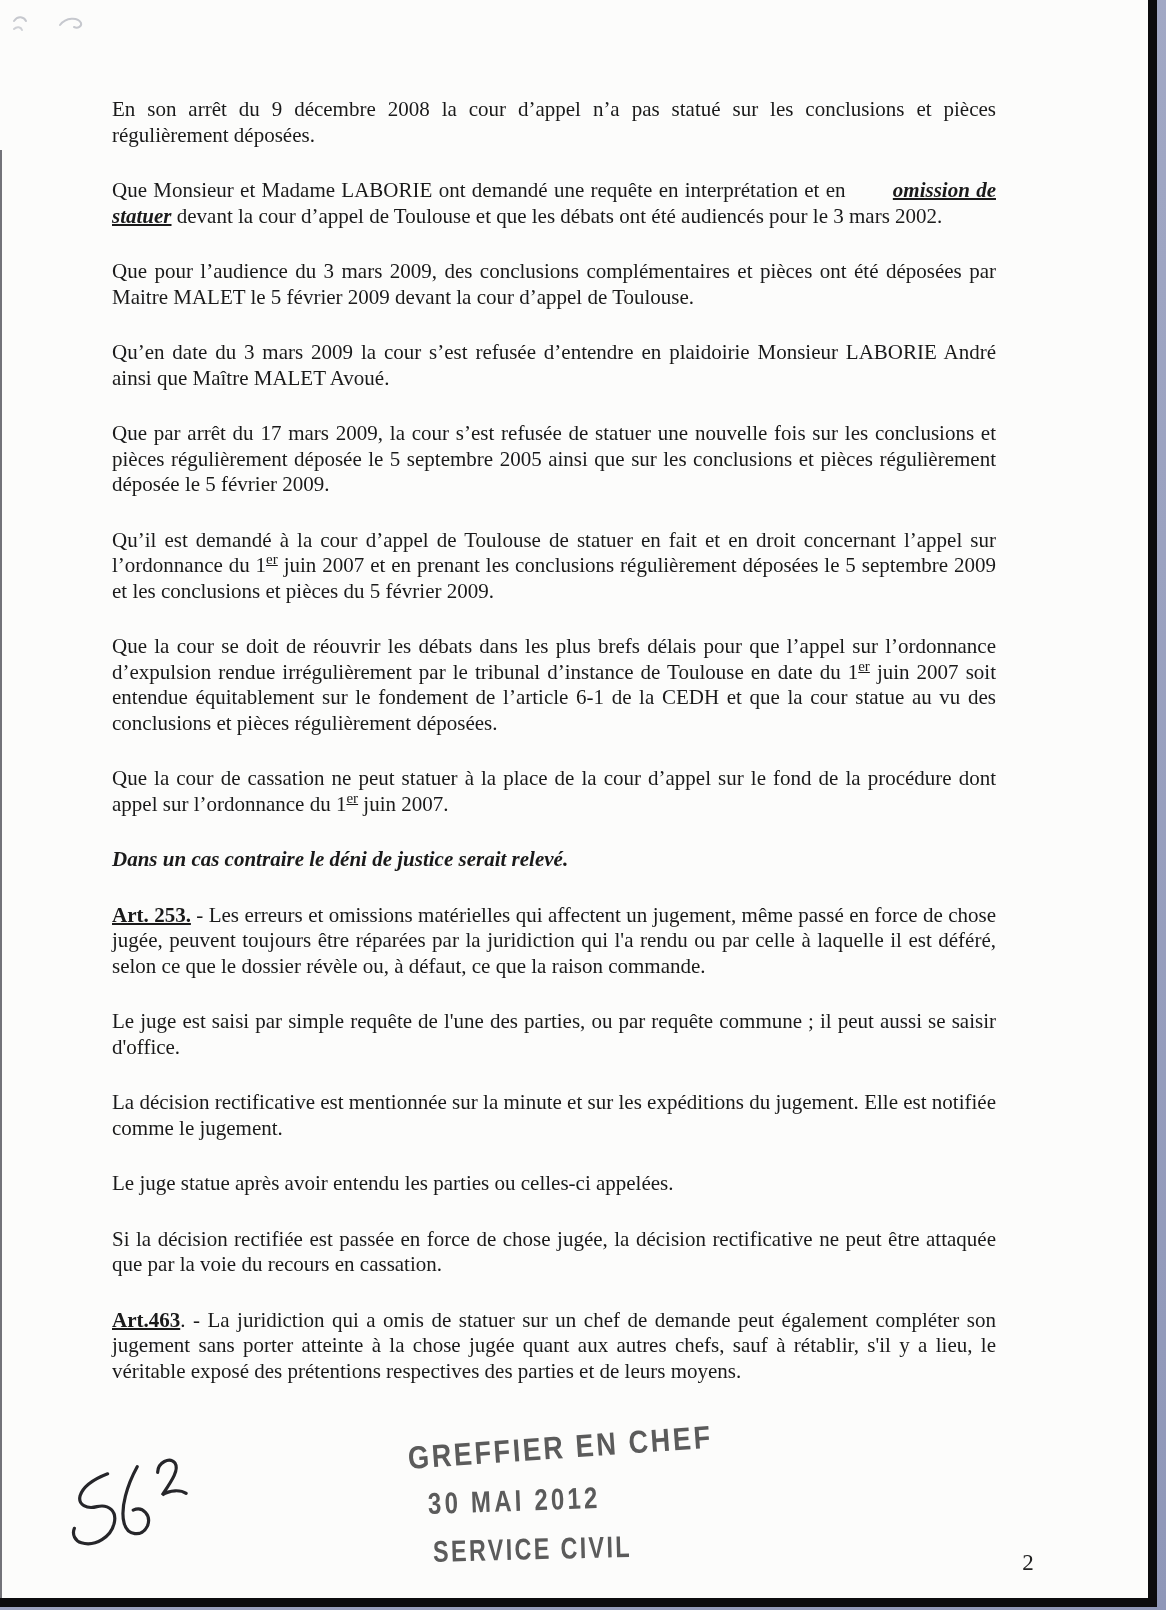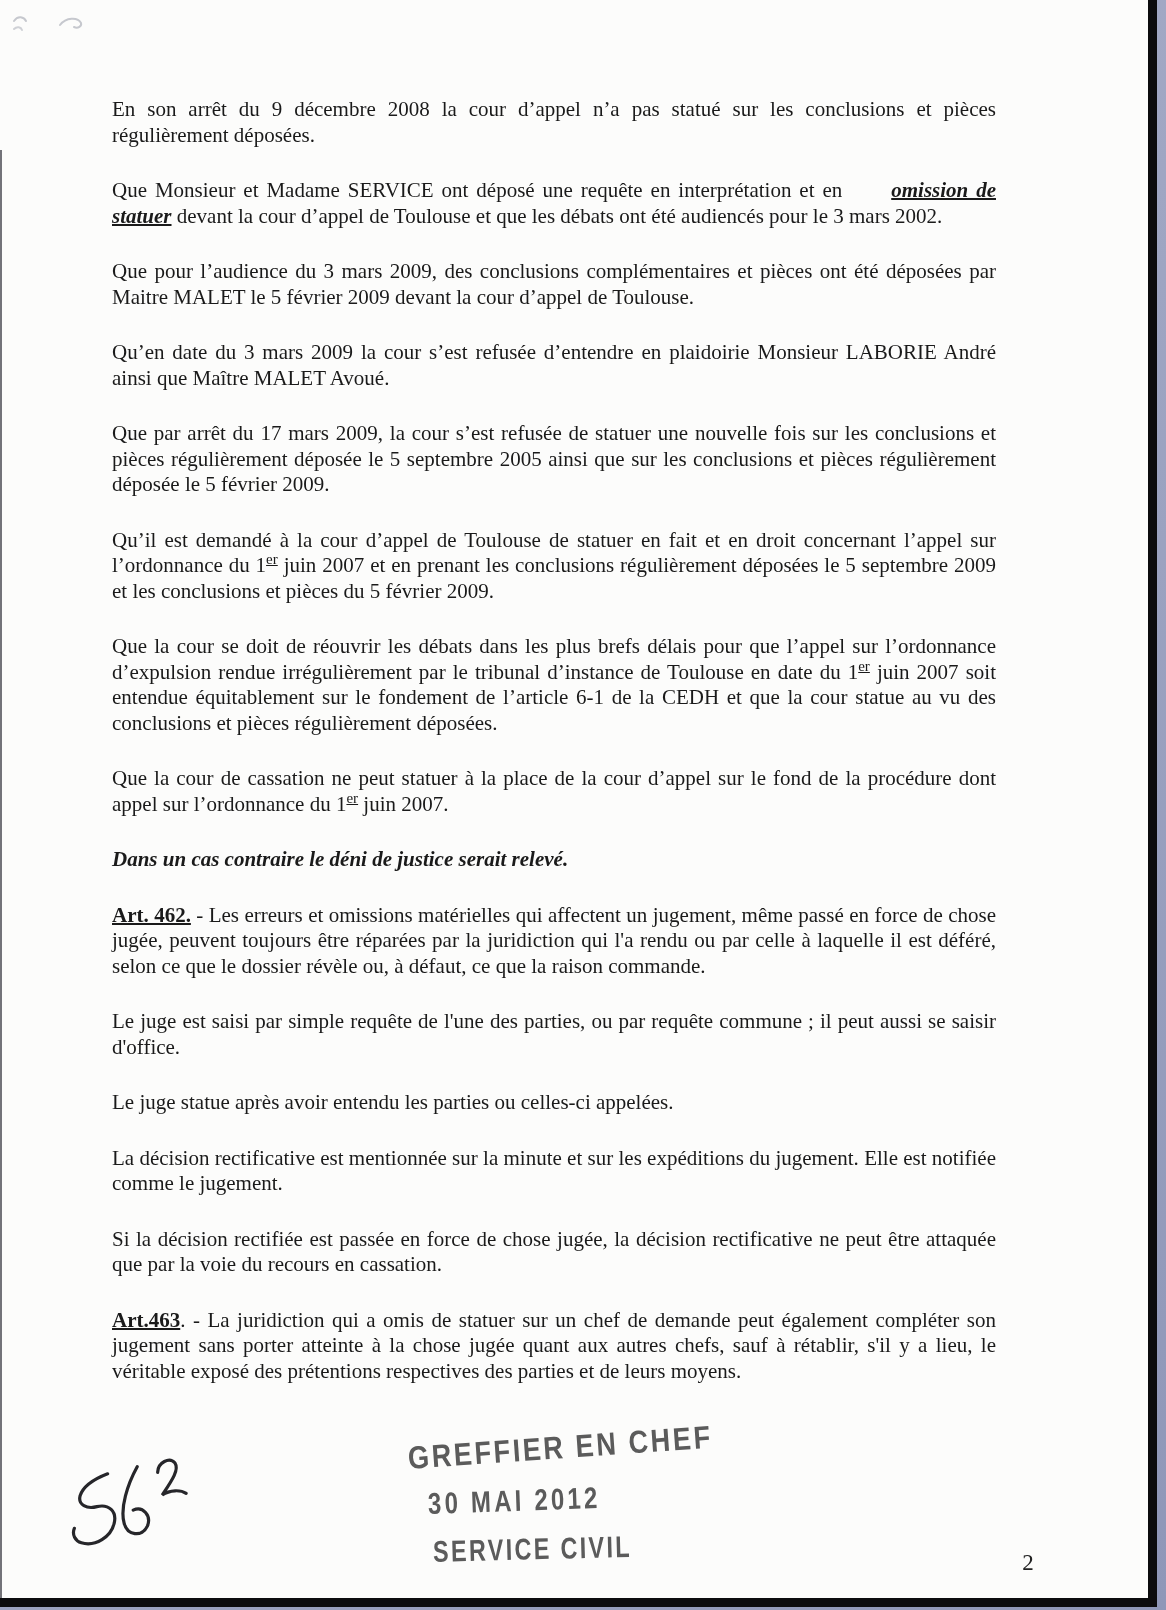--- a/index.html
+++ b/index.html
@@ -56,43 +56,43 @@
 
     <svg class="corner-marks" width="90" height="35" viewBox="0 0 90 35">
       <path d="M6,16 C10,10 16,12 18,16" stroke="#c6c8ce" stroke-width="2" fill="none" stroke-linecap="round"></path>
       <path d="M6,24 C9,21 13,22 14,25" stroke="#cfd1d6" stroke-width="2" fill="none" stroke-linecap="round"></path>
       <path d="M52,20 C58,12 70,12 73,18 C74,21 70,24 66,22" stroke="#c6c8ce" stroke-width="2" fill="none" stroke-linecap="round"></path>
     </svg>
 
     <div class="doc">
       <p>En son arrêt du 9 décembre 2008 la cour d’appel n’a pas statué sur les conclusions et pièces régulièrement déposées.</p>
 
-      <p><span>Que Monsieur et Madame SERVICE ont déposé une  requête en interprétation et en </span><span class="bi-u">omission de statuer</span><span> devant la cour d’appel de Toulouse et que les débats ont été audiencés pour le 3 mars 2002.</span></p>
+      <p><span>Que Monsieur et Madame LABORIE ont demandé une  requête en interprétation et en </span><span class="bi-u">omission de statuer</span><span> devant la cour d’appel de Toulouse et que les débats ont été audiencés pour le 3 mars 2002.</span></p>
 
       <p>Que pour l’audience du 3 mars 2009, des conclusions complémentaires et pièces ont été déposées par Maitre MALET le 5 février 2009 devant la cour d’appel de Toulouse.</p>
 
       <p>Qu’en date du 3 mars 2009 la cour s’est refusée d’entendre en plaidoirie Monsieur LABORIE André ainsi que Maître MALET Avoué.</p>
 
       <p>Que par arrêt du 17 mars 2009, la cour s’est refusée de statuer une nouvelle fois sur les conclusions et pièces régulièrement déposée le 5 septembre 2005 ainsi que sur les conclusions et pièces régulièrement déposée le 5 février 2009.</p>
 
       <p><span>Qu’il est demandé à la cour d’appel de Toulouse de statuer en fait et en droit concernant l’appel sur l’ordonnance du 1</span><sup class="ord">er</sup><span> juin 2007 et en prenant les conclusions régulièrement déposées le 5 septembre 2009 et les conclusions et pièces du 5 février 2009.</span></p>
 
       <p><span>Que la cour se doit de réouvrir les débats dans les plus brefs délais pour que l’appel sur l’ordonnance d’expulsion rendue irrégulièrement par le tribunal d’instance de Toulouse en date du 1</span><sup class="ord">er</sup><span> juin 2007 soit entendue équitablement sur le fondement de l’article 6-1 de la CEDH et que la cour statue au vu des conclusions et pièces régulièrement déposées.</span></p>
 
       <p><span>Que la cour de cassation ne peut statuer à la place de la cour d’appel sur le fond de la procédure dont appel sur l’ordonnance du 1</span><sup class="ord">er</sup><span> juin 2007.</span></p>
 
       <p class="bold-it">Dans un cas contraire le déni de justice serait relevé.</p>
 
-      <p class="art-block"><span class="art-label">Art. 462.</span><span> - Les erreurs et omissions matérielles qui affectent un jugement, même passé en force de chose jugée, peuvent toujours être réparées par la juridiction qui l'a rendu ou par celle à laquelle il est déféré, selon ce que le dossier révèle ou, à défaut, ce que la raison commande.</span></p>
+      <p class="art-block"><span class="art-label">Art. 253.</span><span> - Les erreurs et omissions matérielles qui affectent un jugement, même passé en force de chose jugée, peuvent toujours être réparées par la juridiction qui l'a rendu ou par celle à laquelle il est déféré, selon ce que le dossier révèle ou, à défaut, ce que la raison commande.</span></p>
 
       <p>Le juge est saisi par simple requête de l'une des parties, ou par requête commune ; il peut aussi se saisir d'office.</p>
 
+      <p>La décision rectificative est mentionnée sur la minute et sur les expéditions du jugement. Elle est notifiée comme le jugement.</p>
+
       <p>Le juge statue après avoir entendu les parties ou celles-ci appelées.</p>
-
-      <p>La décision rectificative est mentionnée sur la minute et sur les expéditions du jugement. Elle est notifiée comme le jugement.</p>
 
       <p>Si la décision rectifiée est passée en force de chose jugée, la décision rectificative ne peut être attaquée que par la voie du recours en cassation.</p>
 
       <p><span class="art-label">Art.463</span><span>. - La juridiction qui a omis de statuer sur un chef de demande peut également compléter son jugement sans porter atteinte à la chose jugée quant aux autres chefs, sauf à rétablir, s'il y a lieu, le véritable exposé des prétentions respectives des parties et de leurs moyens.</span></p>
     </div>
 
     <div class="stamp stamp1">GREFFIER EN CHEF</div>
     <div class="stamp stamp2">30 MAI 2012</div>
     <div class="stamp stamp3">SERVICE CIVIL</div>
 

